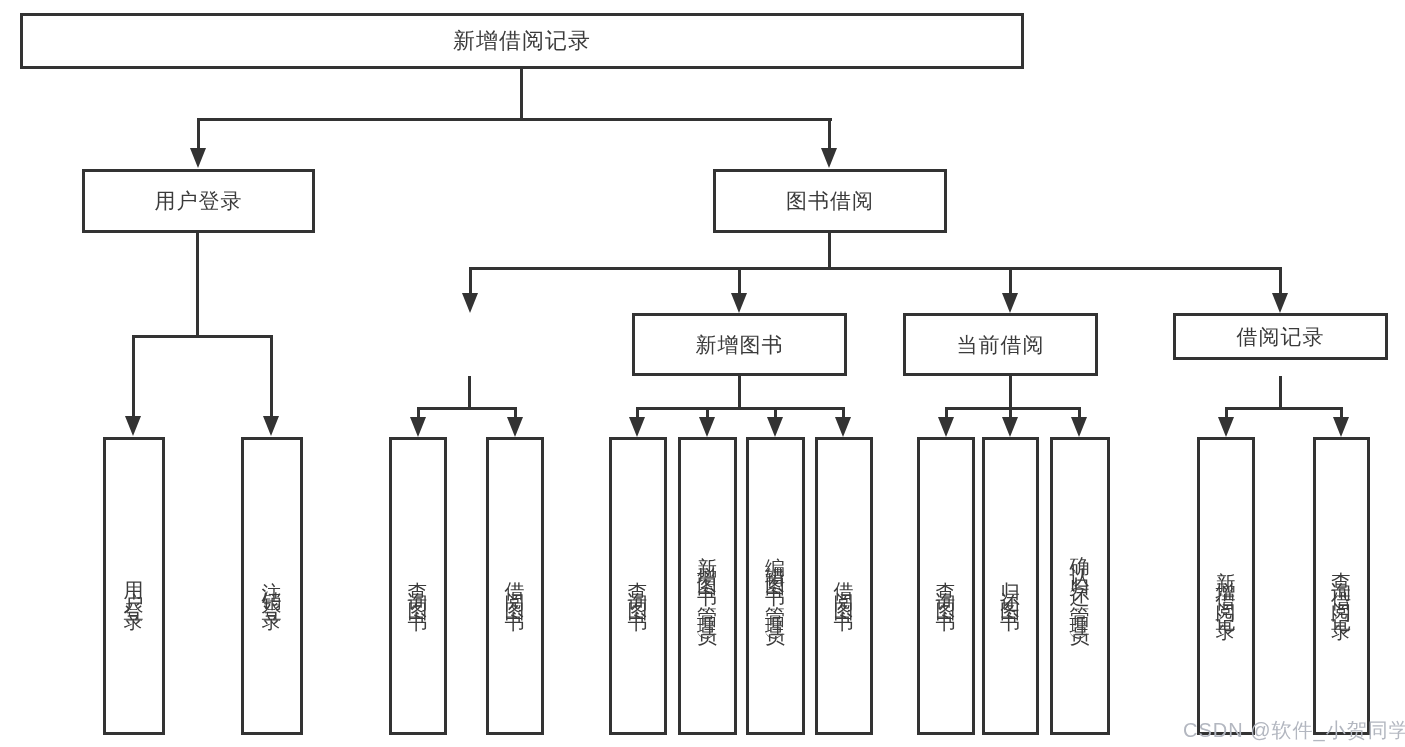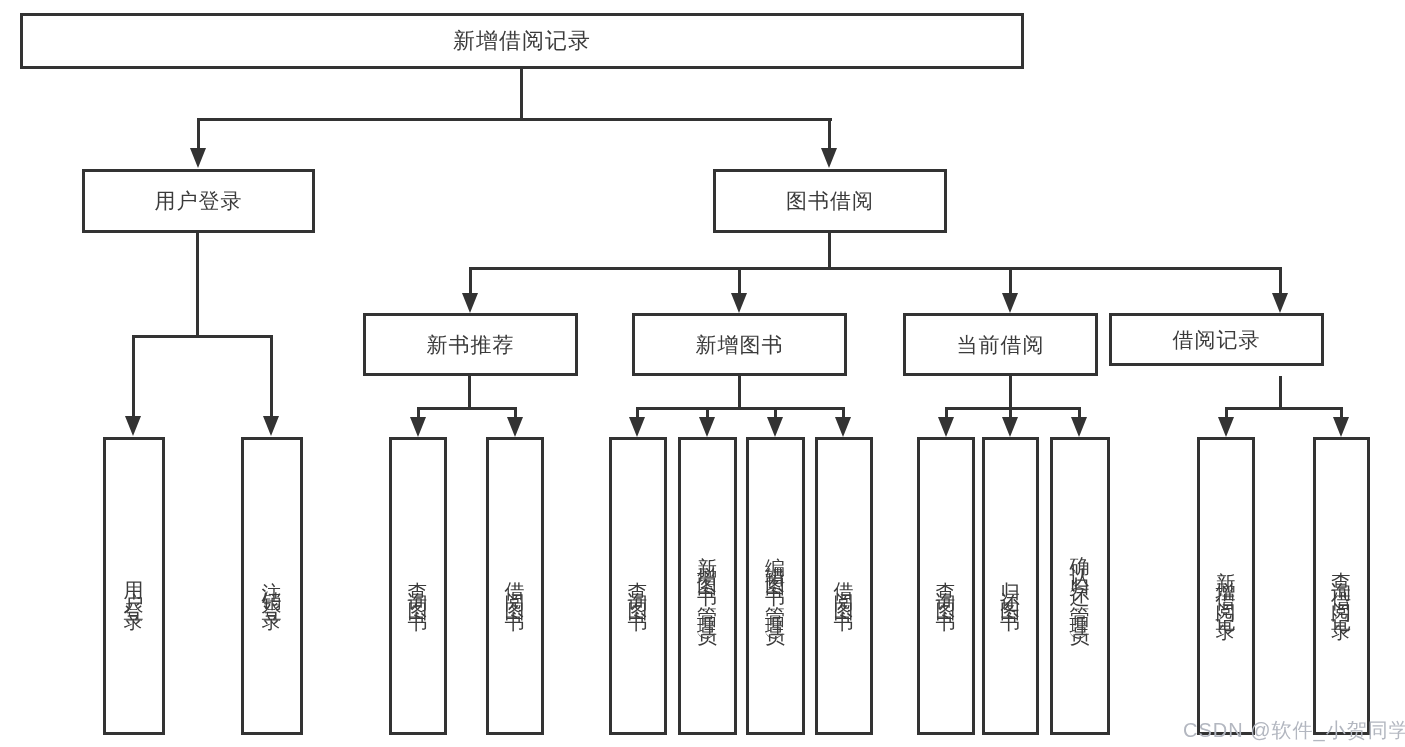--- a/index.html
+++ b/index.html
@@ -38,30 +38,27 @@
     <span class="hlabel root-label">新增借阅记录</span>
   </div>
 
   <div class="box" style="left:82px; top:169px; width:233px; height:64px;">
     <span class="hlabel">用户登录</span>
   </div>
   <div class="box" style="left:713px; top:169px; width:234px; height:64px;">
     <span class="hlabel">图书借阅</span>
   </div>
 
-  <div class="box" style="left:363px; top:313px; width:215px; height:63px;">
-    <span class="hlabel">新书推荐</span>
-  </div>
   <div class="box" style="left:632px; top:313px; width:215px; height:63px;">
     <span class="hlabel">新增图书</span>
   </div>
   <div class="box" style="left:903px; top:313px; width:195px; height:63px;">
     <span class="hlabel">当前借阅</span>
   </div>
-  <div class="box" style="left:1109px; top:313px; width:215px; height:53px;">
+  <div class="box" style="left:1173px; top:313px; width:215px; height:47px;">
     <span class="hlabel">借阅记录</span>
   </div>
 
   <div class="box" style="left:103px; top:437px; width:62px; height:298px;">
     <span class="vlabel">用户登录</span>
   </div>
   <div class="box" style="left:241px; top:437px; width:62px; height:298px;">
     <span class="vlabel">注销登录</span>
   </div>
 

